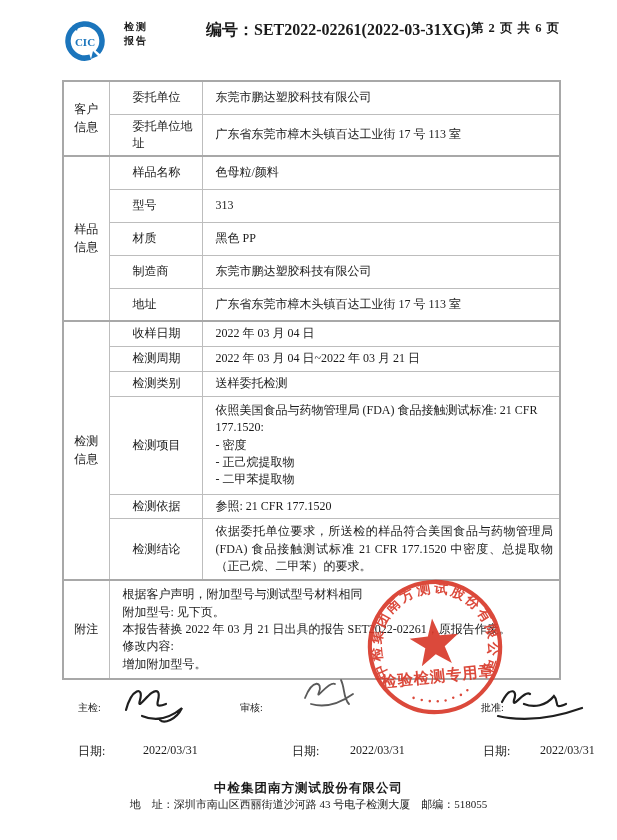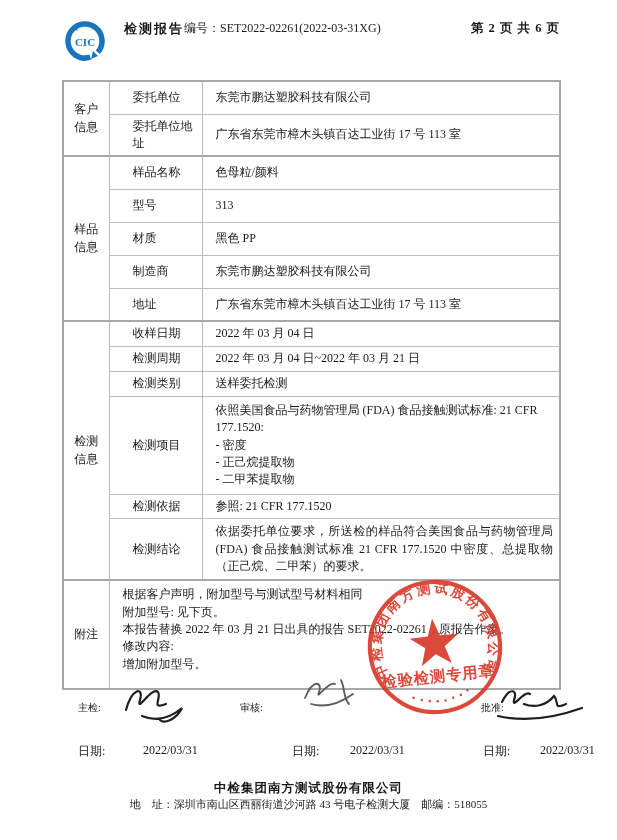--- a/index.html
+++ b/index.html
@@ -16,25 +16,25 @@
   }
 
   
   .header {
     position: absolute;
     top: 20px; left: 62px; width: 498px; height: 44px;
     display: flex; align-items: flex-start;
   }
   .logo-svg { width: 46px; height: 42px; flex: 0 0 auto; }
   .report-title {
-    font-size: 13px; font-weight: bold; margin-left: 16px;
+    font-size: 10px; font-weight: bold; margin-left: 16px;
     letter-spacing: 2px;
   }
   .report-no {
-    font-size: 12px; font-weight: normal; white-space: nowrap;
+    font-size: 16px; font-weight: bold; margin-left: 48px; white-space: nowrap;
   }
   .page-info {
     font-size: 12.5px; font-weight: bold; margin-left: auto; white-space: nowrap;
     letter-spacing: 1px;
   }
 
   
   table.report-table {
     position: absolute;
     top: 80px; left: 62px; width: 497px;
@@ -52,21 +52,21 @@
   td.sec-label {
     text-align: center;
     white-space: pre-line;
     line-height: 2.0;
     font-size: 12px;
   }
   td.f-label { padding: 3px 4px 3px 23px; }
   td.f-value { padding: 3px 6px 3px 13px; }
   td.multiline { line-height: 19px; padding-top: 5px; padding-bottom: 5px; }
   td.conclusion { line-height: 16px; text-align: justify; padding-top:4px; padding-bottom:4px; }
-  td.notes-cell { line-height: 20px; padding-top: 5px; padding-bottom: 15px; }
+  td.notes-cell { line-height: 20px; padding-top: 5px; padding-bottom: 5px; }
   .h33 { height: 33px; }
   .h25 { height: 25px; }
   .h24 { height: 24px; }
 
   
   .stamp {
     position: absolute; left: 361px; top: 573px;
     width: 148px; height: 148px;
     z-index: 2; opacity: 0.92; pointer-events: none;
   }

